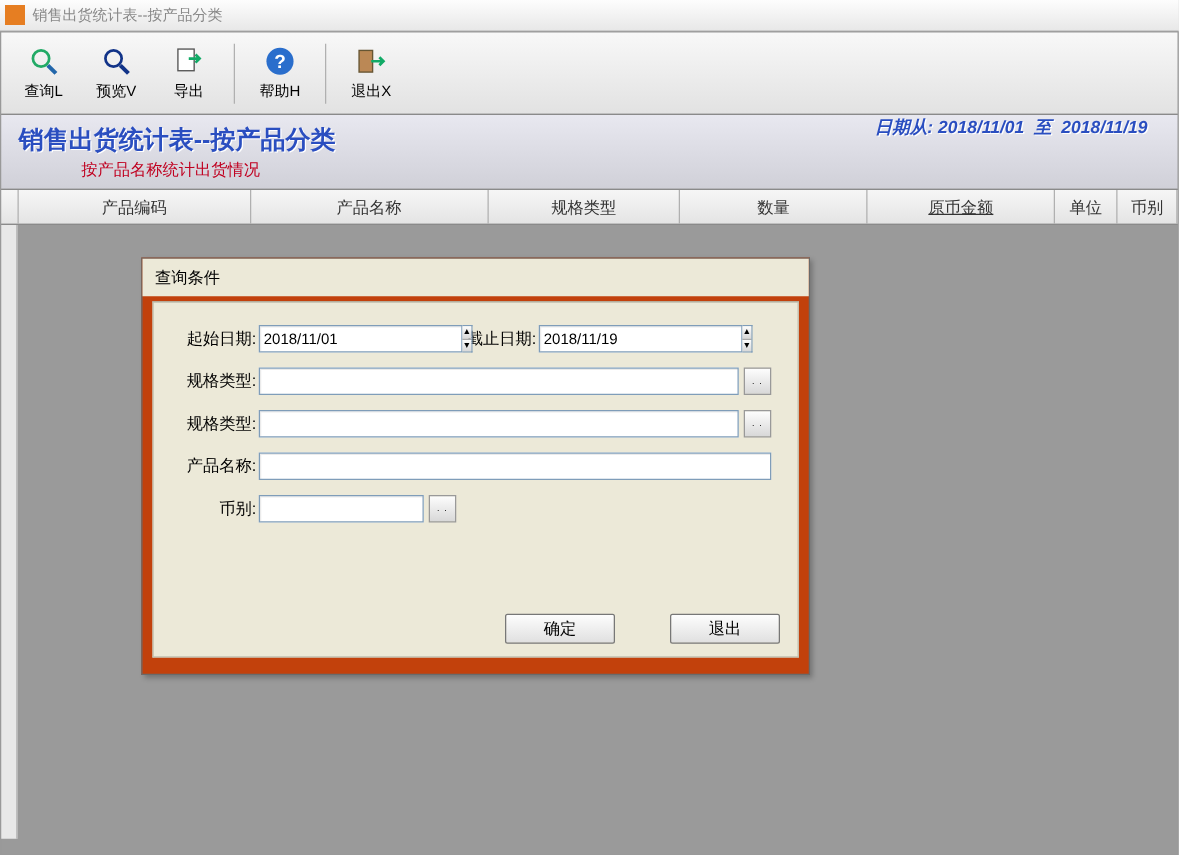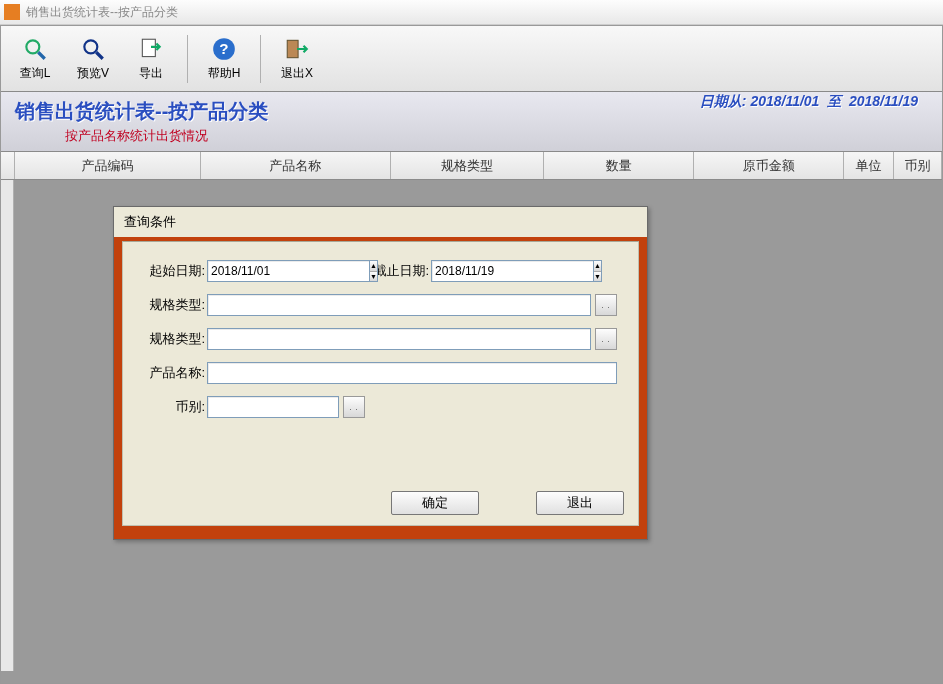--- a/index.html
+++ b/index.html
@@ -200,21 +200,21 @@
     font-size: 7px;
     letter-spacing: 1px;
     cursor: pointer;
     margin-left: 4px;
   }
   .dlg-buttons {
     position: absolute;
     bottom: 10px;
     right: 14px;
     display: flex;
-    gap: 57px;
+    gap: 44px;
   }
   .dlg-btn {
     width: 88px;
     height: 24px;
     background: linear-gradient(#fdfdfd,#e0e0e0);
     border: 1px solid #777;
     border-radius: 2px;
     display:flex;align-items:center;justify-content:center;
     font-size: 13px;
     cursor: pointer;
@@ -290,21 +290,21 @@
       <span>2018/11/19</span>
     </div>
   </div>
 
   <div class="grid-header" id="grid-header">
       <div class="gh-cell" style="width: 14px;"></div>
       <div class="gh-cell" style="width: 186px;">产品编码</div>
       <div class="gh-cell" style="width: 190px;">产品名称</div>
       <div class="gh-cell" style="width: 154px;">规格类型</div>
       <div class="gh-cell" style="width: 150px;">数量</div>
-      <div class="gh-cell" style="width: 150px;">原币金额</div>
+      <div class="gh-cell" style="width: 150px; text-decoration: underline;">原币金额</div>
       <div class="gh-cell" style="width: 50px;">单位</div>
       <div class="gh-cell" style="width: 48px; text-align: right;">币别</div>
     </div>
 
   <div class="main-area">
     <div class="row-indicator"></div>
   </div>
 
 </div>
 

